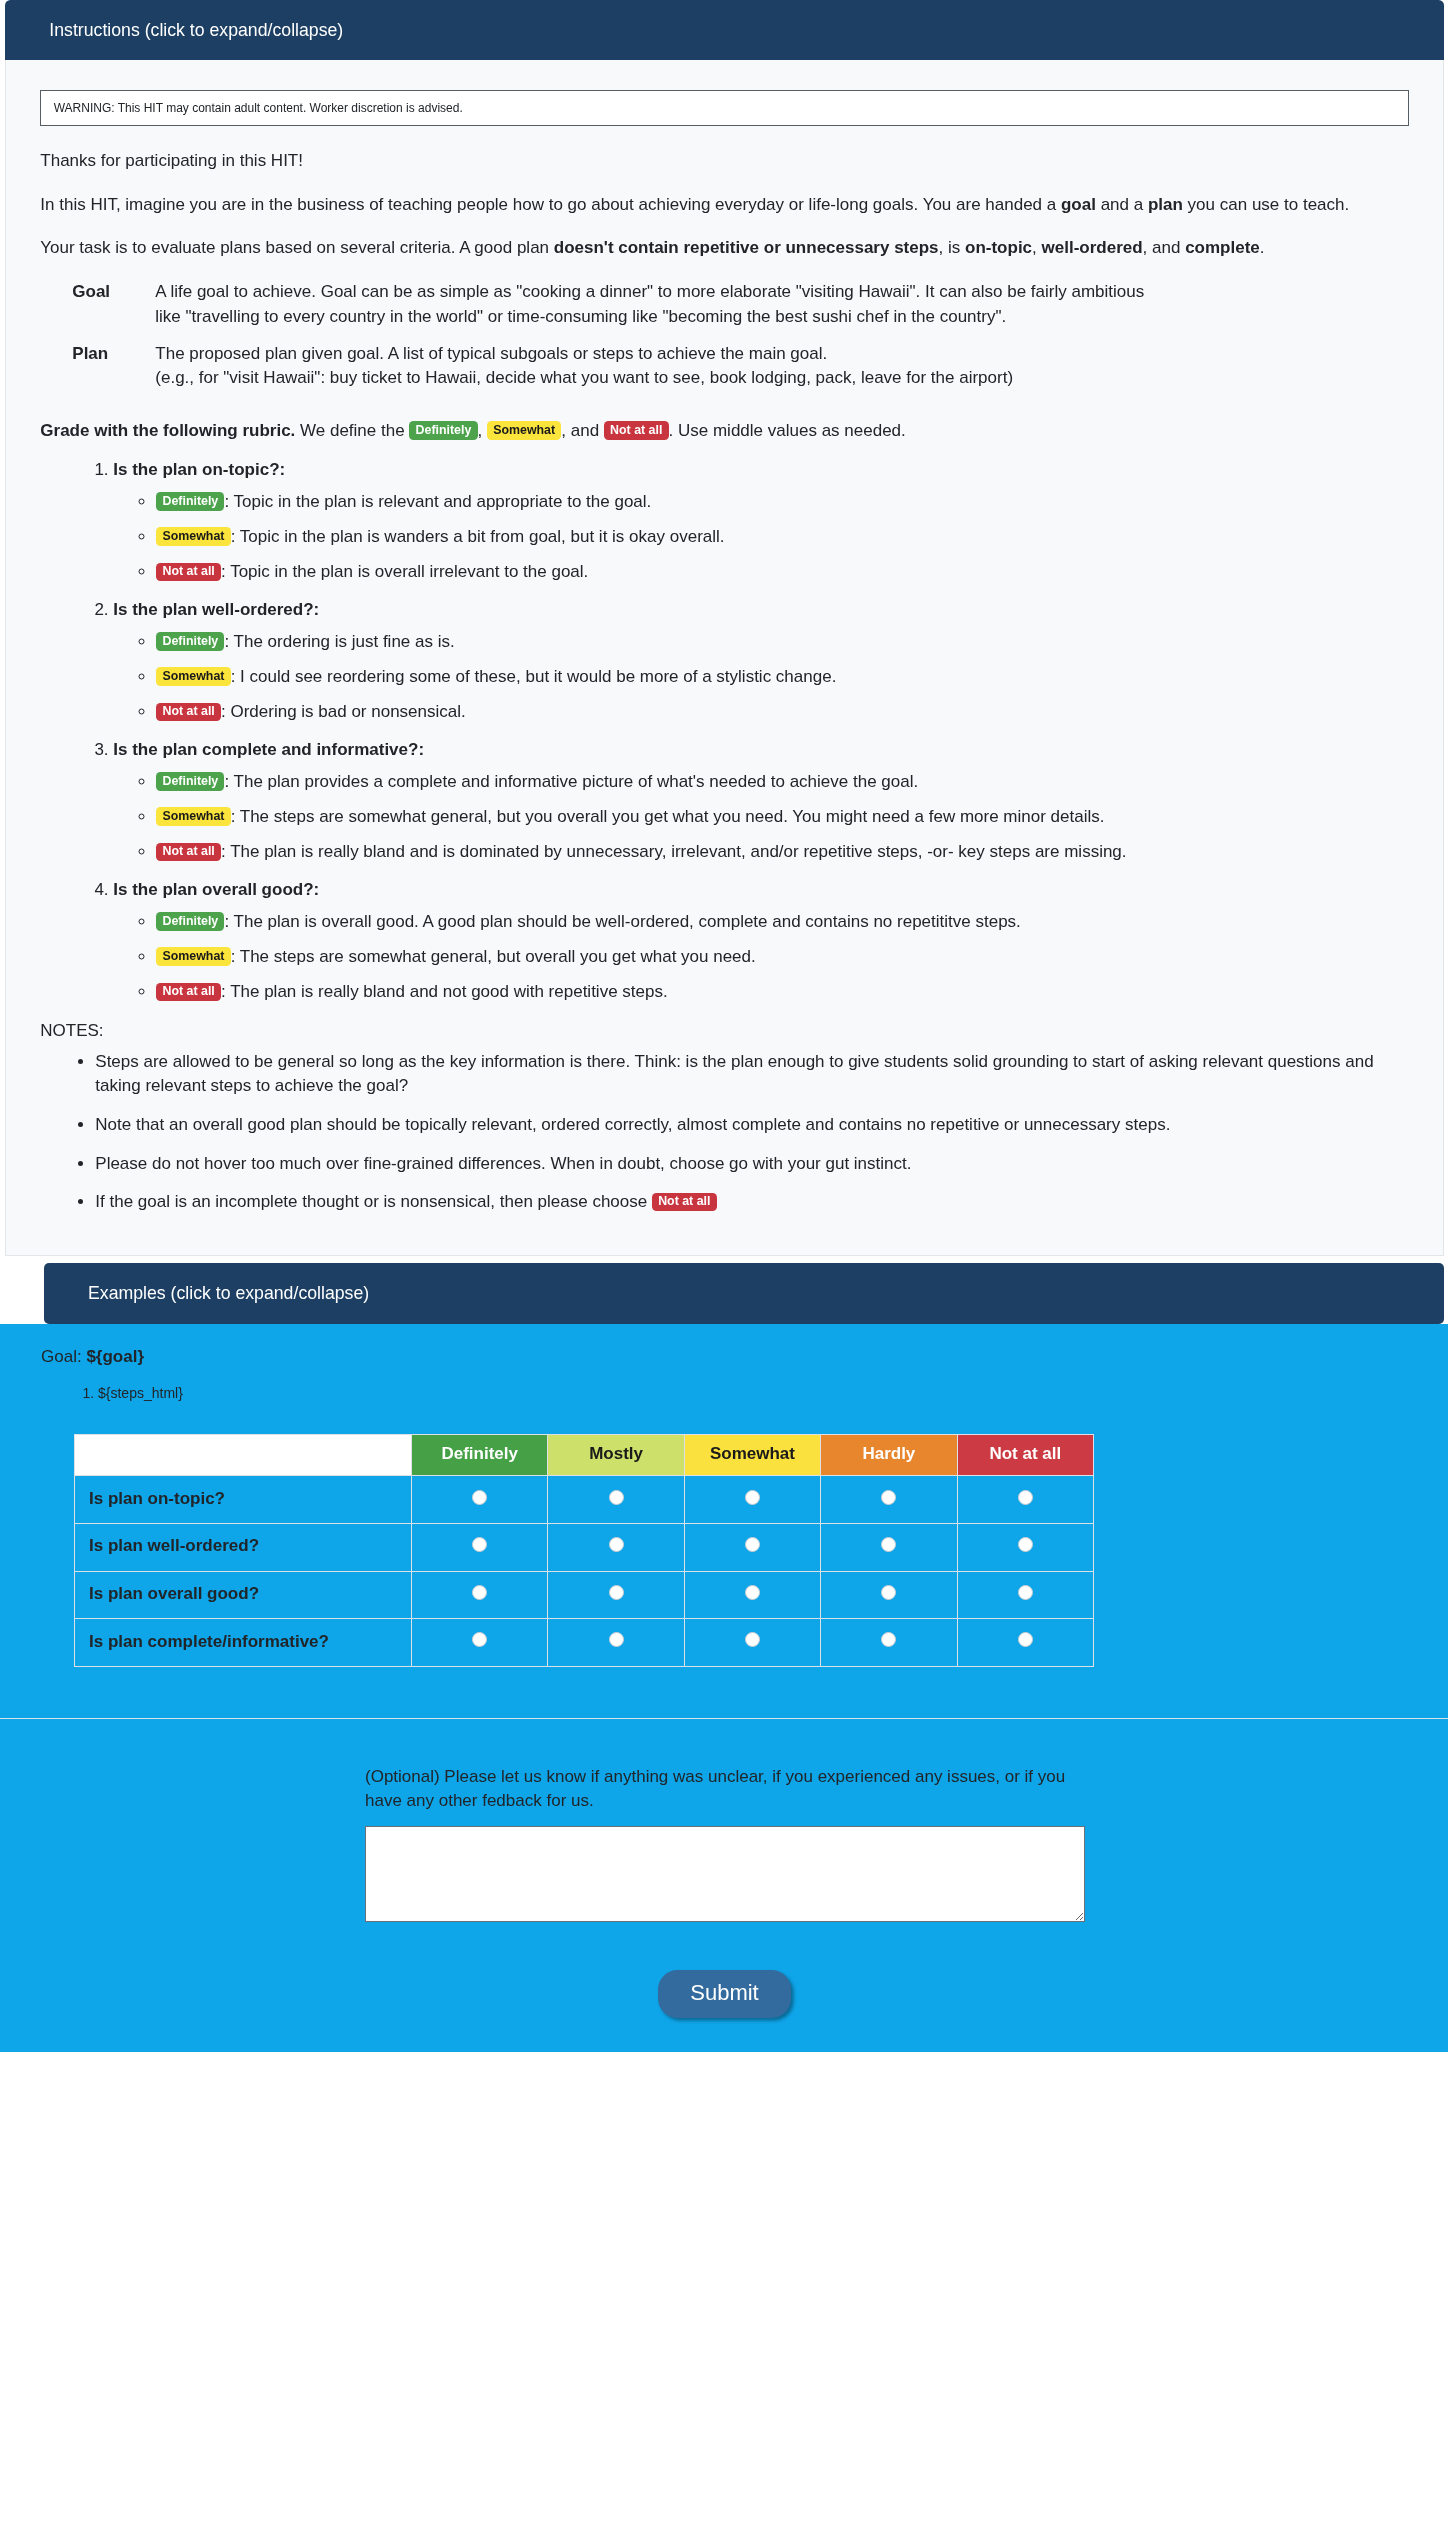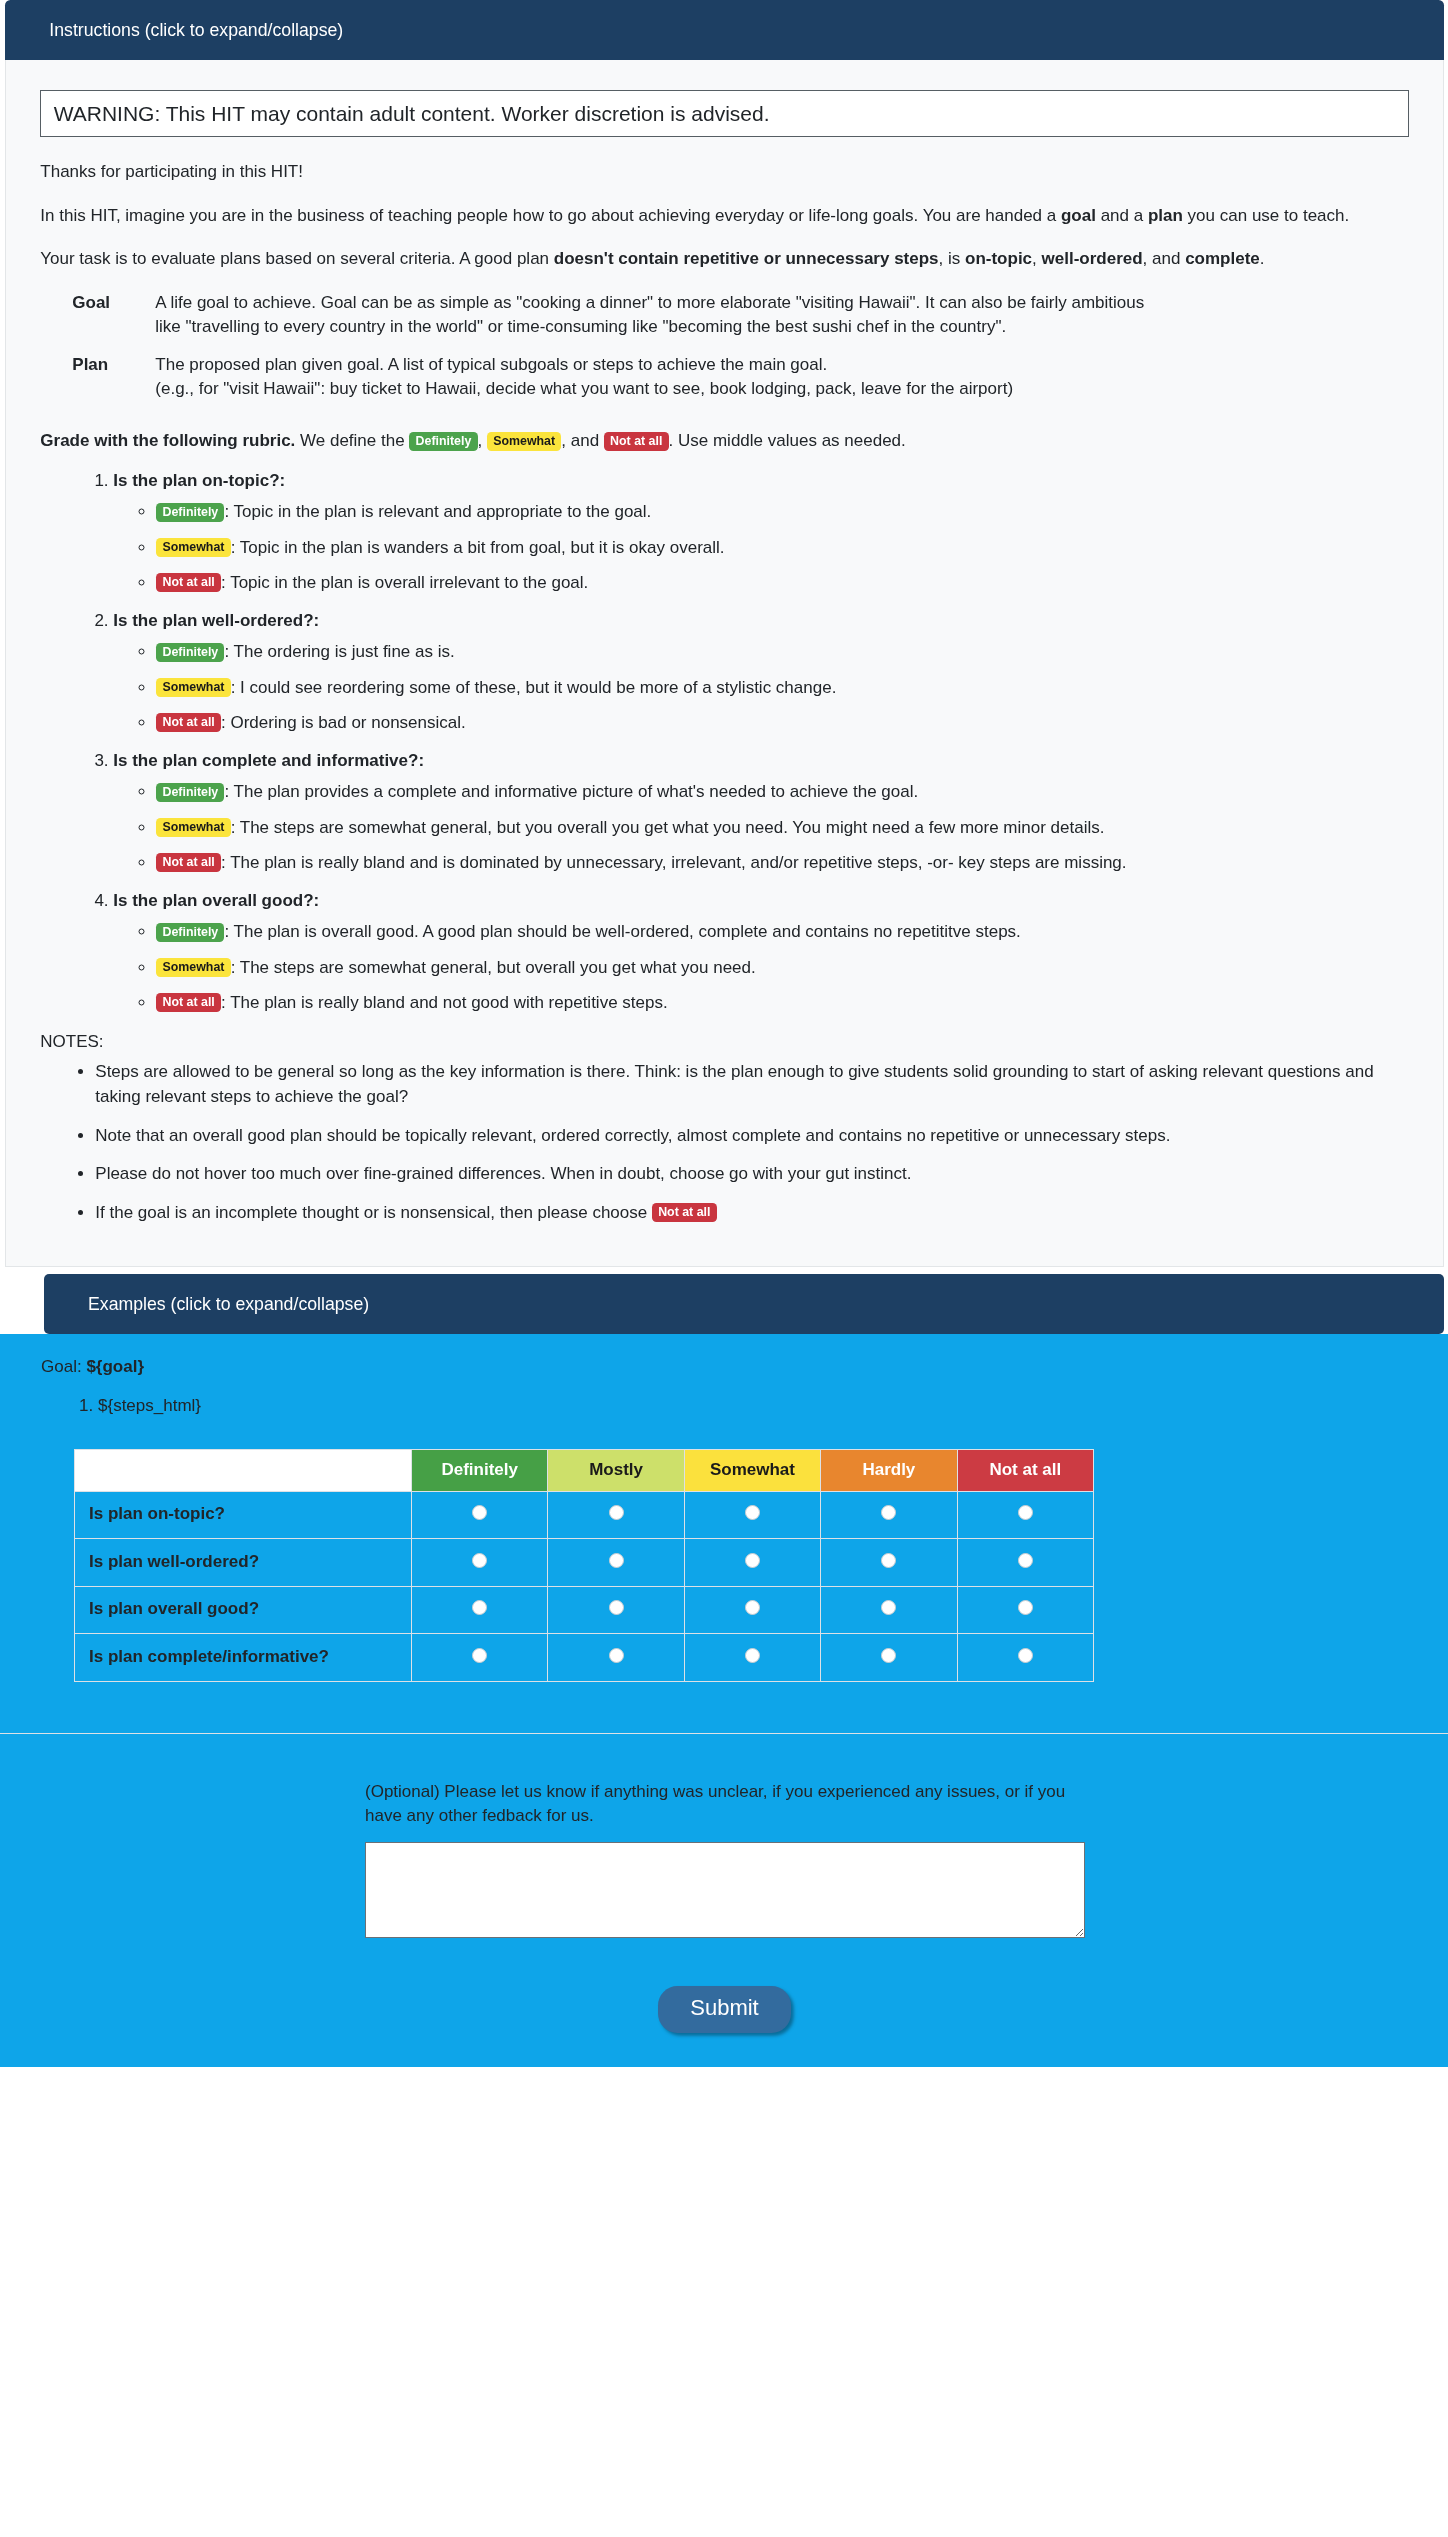--- a/index.html
+++ b/index.html
@@ -37,21 +37,21 @@
     border: 0.9px solid #e3e6e8;
     border-top: none;
     margin: 0 5.3px;
     padding: 23px 34px 26.6px 34px;
   }
 
   .warning-box {
     border: 1.8px solid #565e64;
     background: #ffffff;
     padding: 9.8px 12.4px;
-    font-size: 21px;
+    font-size: 12px;
     margin: 7px 0 23px 0;
     line-height: 1.2;
   }
 
   p.para {
     margin: 0 0 19.5px 0;
     line-height: 1.42;
     font-size: 17px;
   }
 
@@ -126,21 +126,21 @@
   .form-area {
     background: #0ea5e9;
     padding: 23px 0 0 0;
   }
   .goal-line { margin: 0 0 16px 41px; font-size: 17px; }
   .goal-line .val { font-weight: bold; }
   .steps-label { margin: 0 0 3.5px 41px; font-size: 17px; }
   ol.steps {
     margin: 0 14px 30px 0;
     padding-left: 98px;
-    font-size: 17px;
+    font-size: 14px;
   }
   ol.steps > li { line-height: 1.5; }
 
   
   table.rating {
     border-collapse: collapse;
     margin-left: 74px;
     width: 1020px;
     table-layout: fixed;
   }

